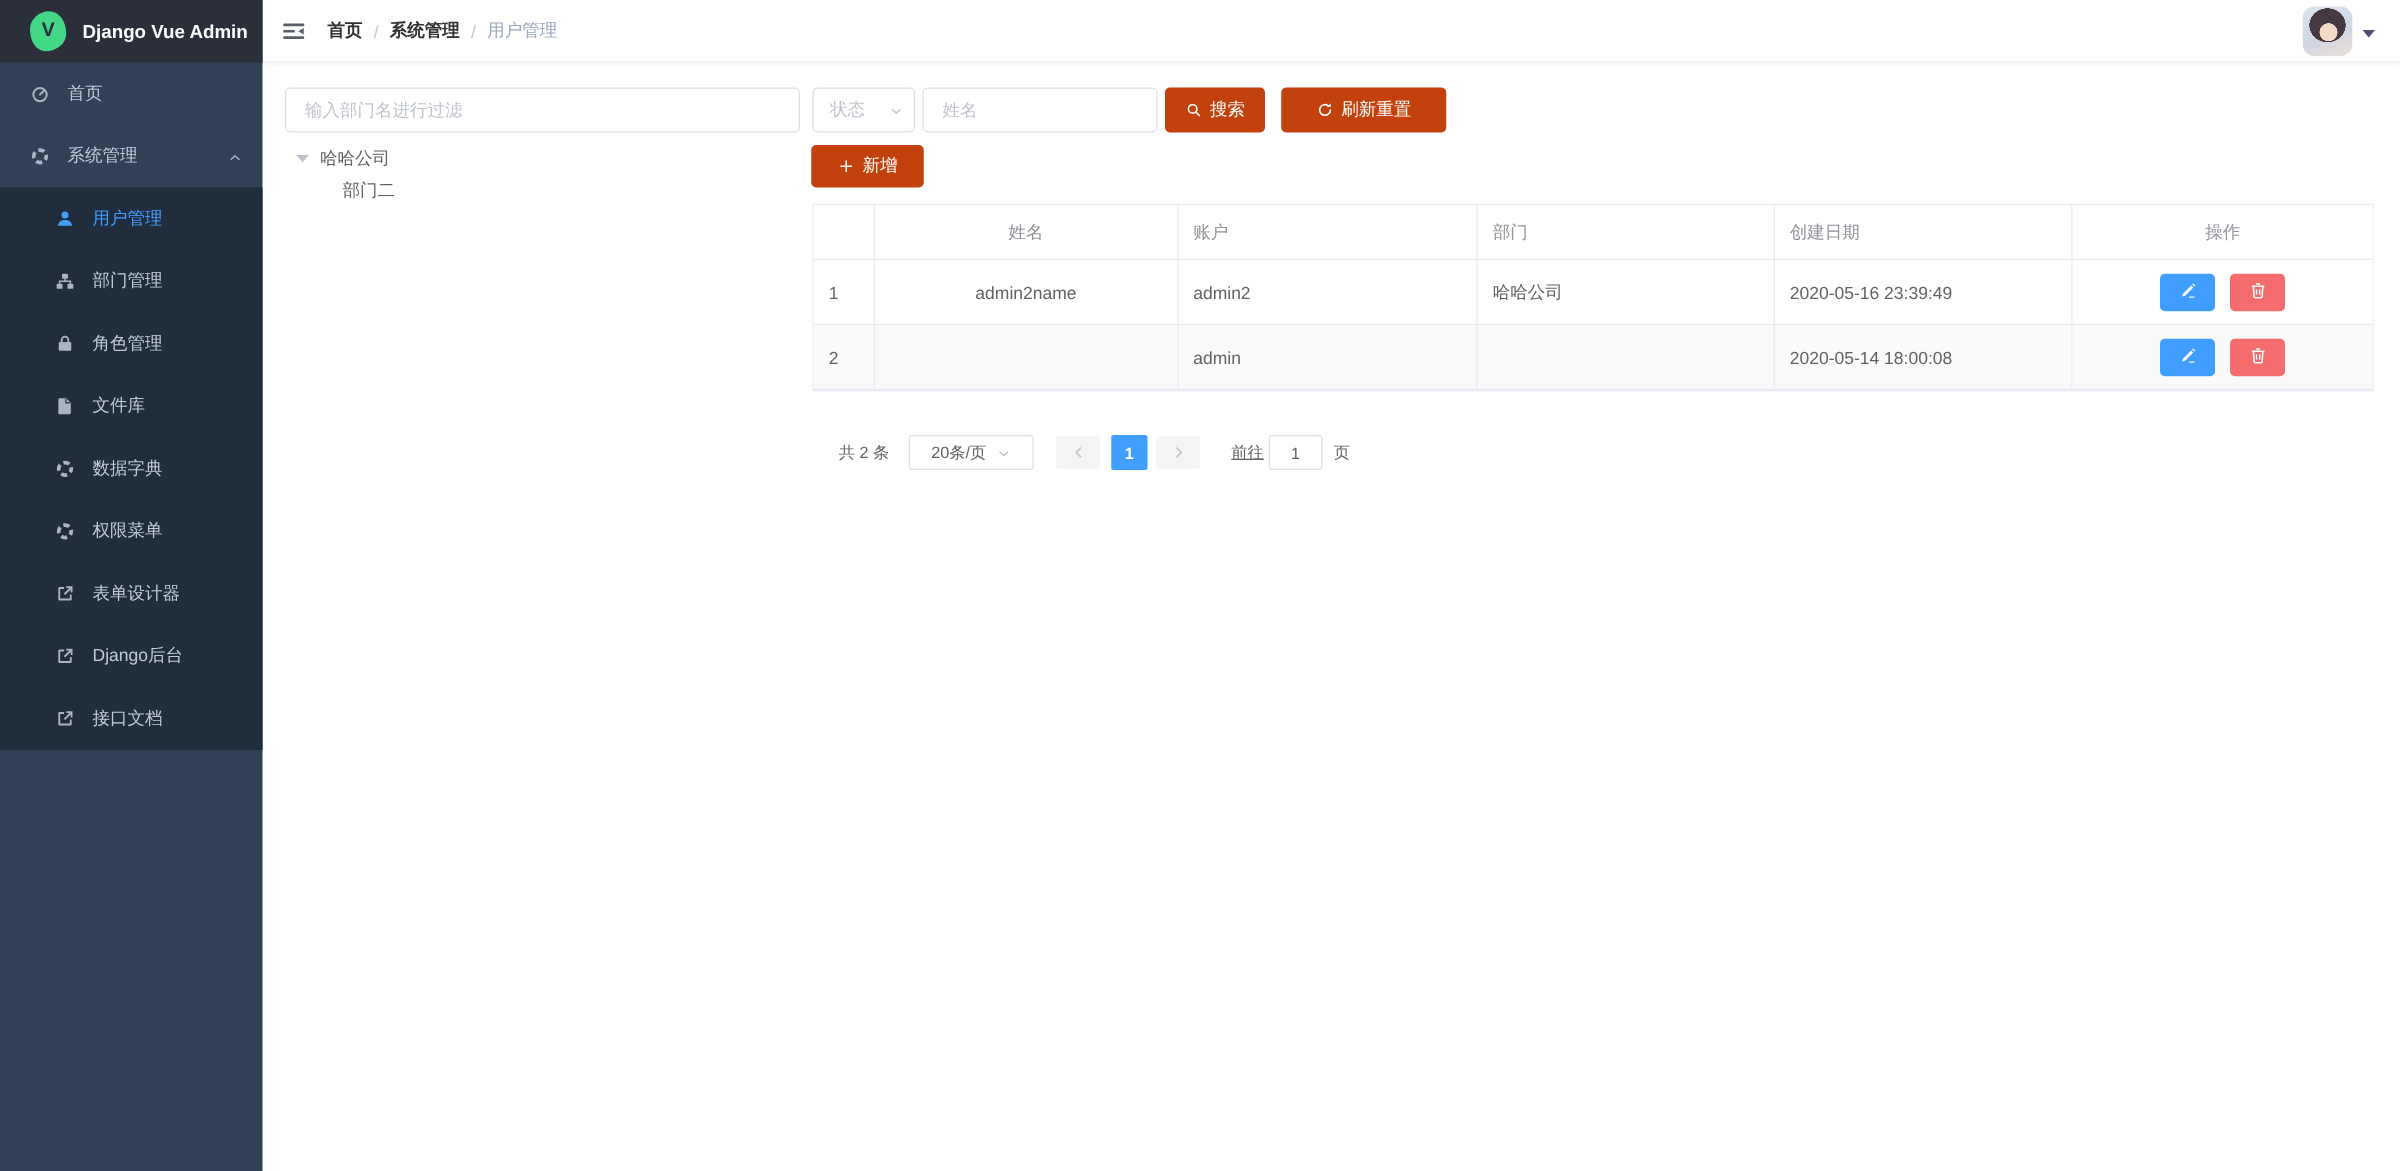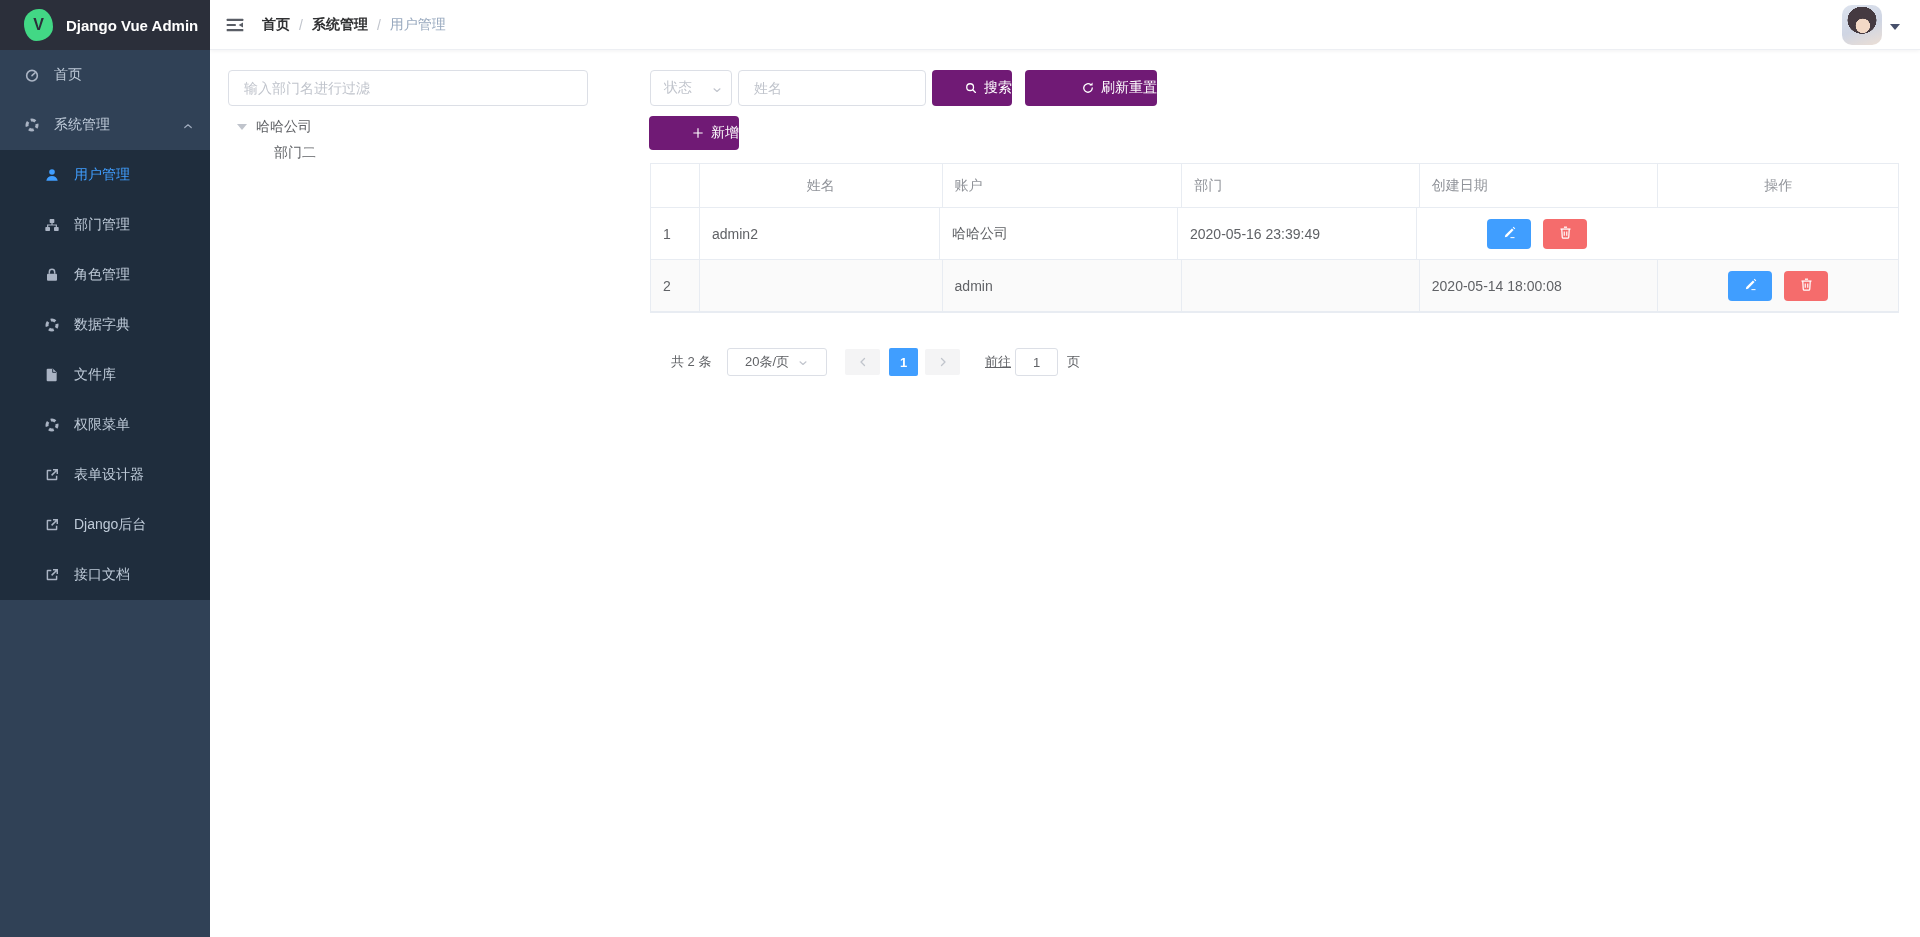--- a/index.html
+++ b/index.html
@@ -40,33 +40,33 @@
       radial-gradient(ellipse 62% 58% at 50% 38%, #453a41 0%, #453a41 58%, rgba(69,58,65,0) 59%),
       linear-gradient(160deg, #dde3ee 0%, #cfd5e3 55%, #ecdfd5 100%);
   }
   .avatar-caret { width:0; height:0; border-left:5px solid transparent; border-right:5px solid transparent;
                   border-top:6px solid #47506b; margin-left:8px; margin-top:4px; }
 
   
   .text-input { position:absolute; height:36px; border:1px solid #dcdfe6; border-radius:4px; background:#fff;
                 font-size:14px; color:#606266; padding:0 15px; outline:none; font-family:inherit; }
   .text-input::placeholder { color:#c0c4cc; }
-  .dept-input { left:228px; top:70px; width:360px; }
+  .dept-input { left:228px; top:70px; width:412px; }
   .name-input { left:738px; top:70px; width:188px; }
 
   .select-box { position:absolute; left:650px; top:70px; width:82px; height:36px; border:1px solid #dcdfe6;
                 border-radius:4px; background:#fff; display:flex; align-items:center; padding:0 8px 0 13px;
                 cursor:pointer; }
   .select-box .ph { color:#c0c4cc; font-size:14px; flex:1; }
   .chev { width:12px; height:12px; color:#c0c4cc; }
   .chev svg { width:100%; height:100%; }
 
   .btn { display:flex; align-items:center; justify-content:center; gap:6px; border:none; border-radius:4px;
          color:#fff; font-size:14px; cursor:pointer; font-family:inherit; }
-  .btn-blue { background:#701a75;justify-content:flex-end; }
+  .btn-blue { background:#c2410c; }
   .btn .bic { width:14px; height:14px; display:inline-flex; }
   .btn .bic svg { width:100%; height:100%; }
   .search-btn { position:absolute; left:932px; top:70px; width:80px; height:36px; }
   .reset-btn  { position:absolute; left:1025px; top:70px; width:132px; height:36px; }
   .add-btn    { position:absolute; left:649px; top:116px; width:90px; height:34px; }
 
   
   .tree { position:absolute; left:232px; top:114px; width:400px; font-size:14px; color:#606266; }
   .tree-row { height:26px; display:flex; align-items:center; cursor:pointer; }
   .tree-caret { width:0; height:0; border-left:5px solid transparent; border-right:5px solid transparent;
@@ -168,34 +168,34 @@
           <span class="mi">
               <svg viewBox="0 0 24 24" fill="currentColor">
                 <rect x="4.5" y="10" width="15" height="10.5" rx="1.5"></rect>
                 <path d="M8 10V7.5a4 4 0 0 1 8 0V10" fill="none" stroke="currentColor" stroke-width="2.2"></path>
               </svg>
             </span>
           <span>角色管理</span>
         </li>
         <li class="menu-item">
           <span class="mi">
+              <svg viewBox="0 0 24 24" fill="currentColor">
+                <path d="M5.5 2.5h8L19 8v12a1.5 1.5 0 0 1-1.5 1.5h-12A1.5 1.5 0 0 1 4 20V4a1.5 1.5 0 0 1 1.5-1.5z"></path>
+                <path d="M13 3v5h5" fill="none" stroke="#1f2d3d" stroke-width="1.4"></path>
+              </svg>
+            </span>
+          <span>文件库</span>
+        </li>
+        <li class="menu-item">
+          <span class="mi">
               <svg viewBox="0 0 24 24" fill="none">
                 <circle cx="12" cy="12" r="7.5" stroke="currentColor" stroke-width="4.5" stroke-dasharray="7.4 4.4" stroke-dashoffset="3"></circle>
               </svg>
             </span>
           <span>数据字典</span>
-        </li>
-        <li class="menu-item">
-          <span class="mi">
-              <svg viewBox="0 0 24 24" fill="currentColor">
-                <path d="M5.5 2.5h8L19 8v12a1.5 1.5 0 0 1-1.5 1.5h-12A1.5 1.5 0 0 1 4 20V4a1.5 1.5 0 0 1 1.5-1.5z"></path>
-                <path d="M13 3v5h5" fill="none" stroke="#1f2d3d" stroke-width="1.4"></path>
-              </svg>
-            </span>
-          <span>文件库</span>
         </li>
       </div>
       <div class="menu-group">
         <li class="menu-item">
           <span class="mi">
               <svg viewBox="0 0 24 24" fill="none">
                 <circle cx="12" cy="12" r="7.5" stroke="currentColor" stroke-width="4.5" stroke-dasharray="7.4 4.4" stroke-dashoffset="3"></circle>
               </svg>
             </span>
           <span>权限菜单</span>
@@ -302,20 +302,21 @@
     <div class="trow head">
       <div class="tcell c0"></div>
       <div class="tcell c1">姓名</div>
       <div class="tcell c2">账户</div>
       <div class="tcell c3">部门</div>
       <div class="tcell c4">创建日期</div>
       <div class="tcell c5">操作</div>
     </div>
     <div class="trow body">
       <div class="tcell c0">1</div>
+      <div class="tcell c1">admin2name</div>
       <div class="tcell c2">admin2</div>
       <div class="tcell c3">哈哈公司</div>
       <div class="tcell c4">2020-05-16 23:39:49</div>
       <div class="tcell c5">
         <button class="mini-btn edit-btn">
           <span><svg viewBox="0 0 24 24" fill="currentColor">
                 <path d="M4.5 19.5l.9-3.6L15.9 5.4l2.7 2.7L8.1 18.6l-3.6.9z"></path>
                 <path d="M17.2 4.1l1.3-1.3 2.7 2.7-1.3 1.3z"></path>
                 <path d="M13.5 20.2h6.5" stroke="currentColor" stroke-width="1.6"></path>
               </svg></span>

